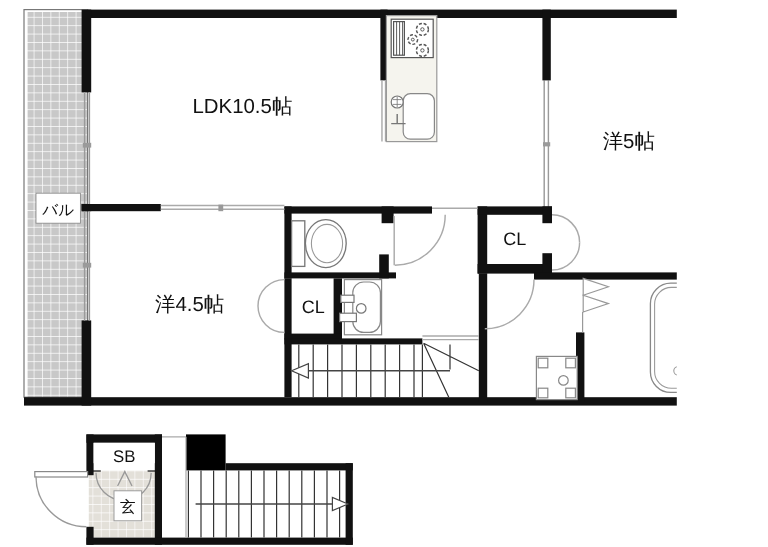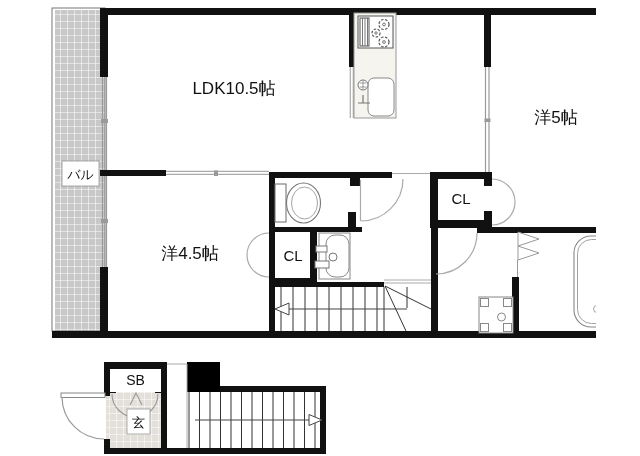--- a/index.html
+++ b/index.html
@@ -1,16 +1,16 @@
 <!DOCTYPE html>
 <html><head>
 <meta charset="utf-8">
 <style>
   html,body{margin:0;padding:0;background:#ffffff;}
-  .plan-wrap{width:564px;height:456px;position:relative;background:#fff;overflow:hidden;margin-left:32px;}
+  .plan-wrap{width:564px;height:456px;position:relative;background:#fff;overflow:hidden;}
   svg{display:block;}
   text{font-family:"Liberation Sans","DejaVu Sans",sans-serif;fill:#111;}
   .room-label{font-size:17px;}
   .cl-label{font-size:15px;}
   .small-label{font-size:13px;}
   .sb-label{font-size:14px;}
 </style>
 </head>
 <body>
 

